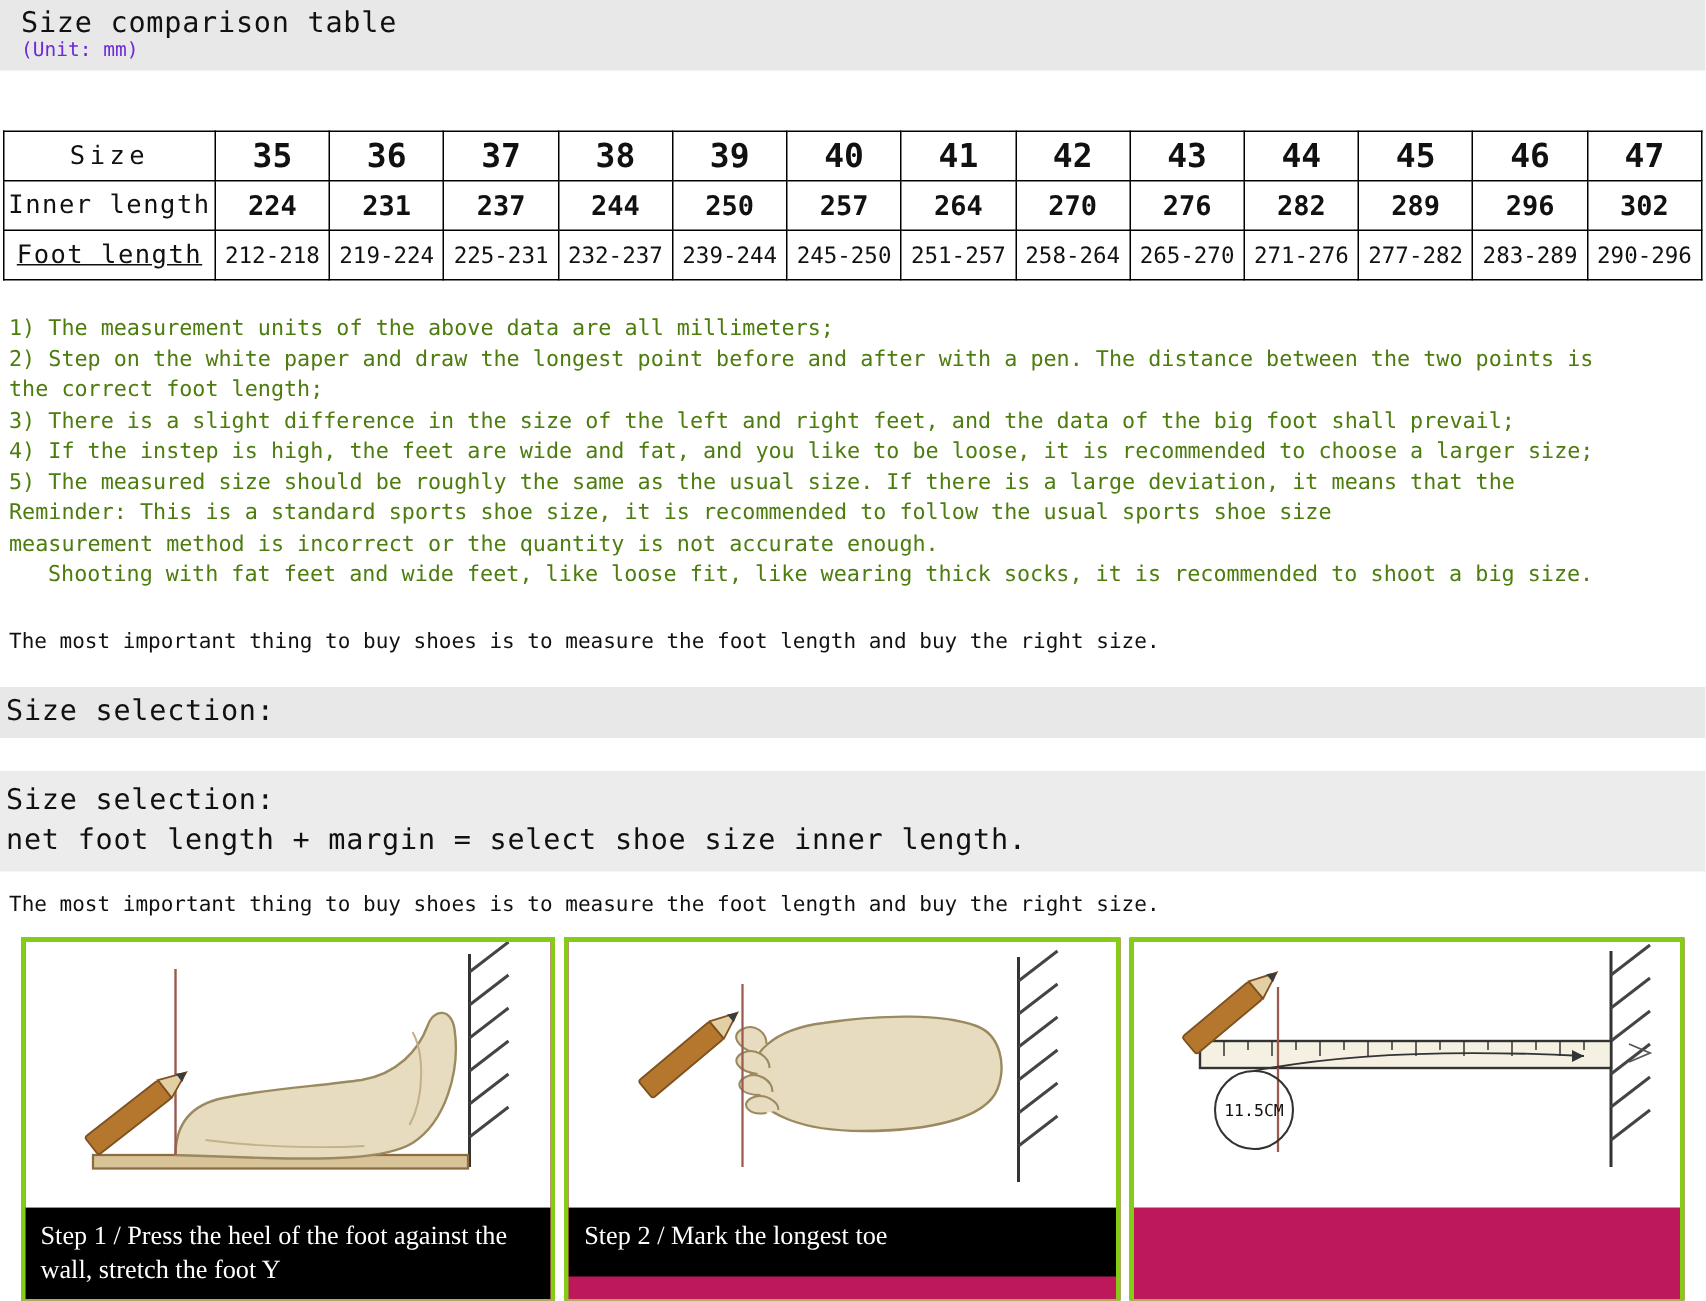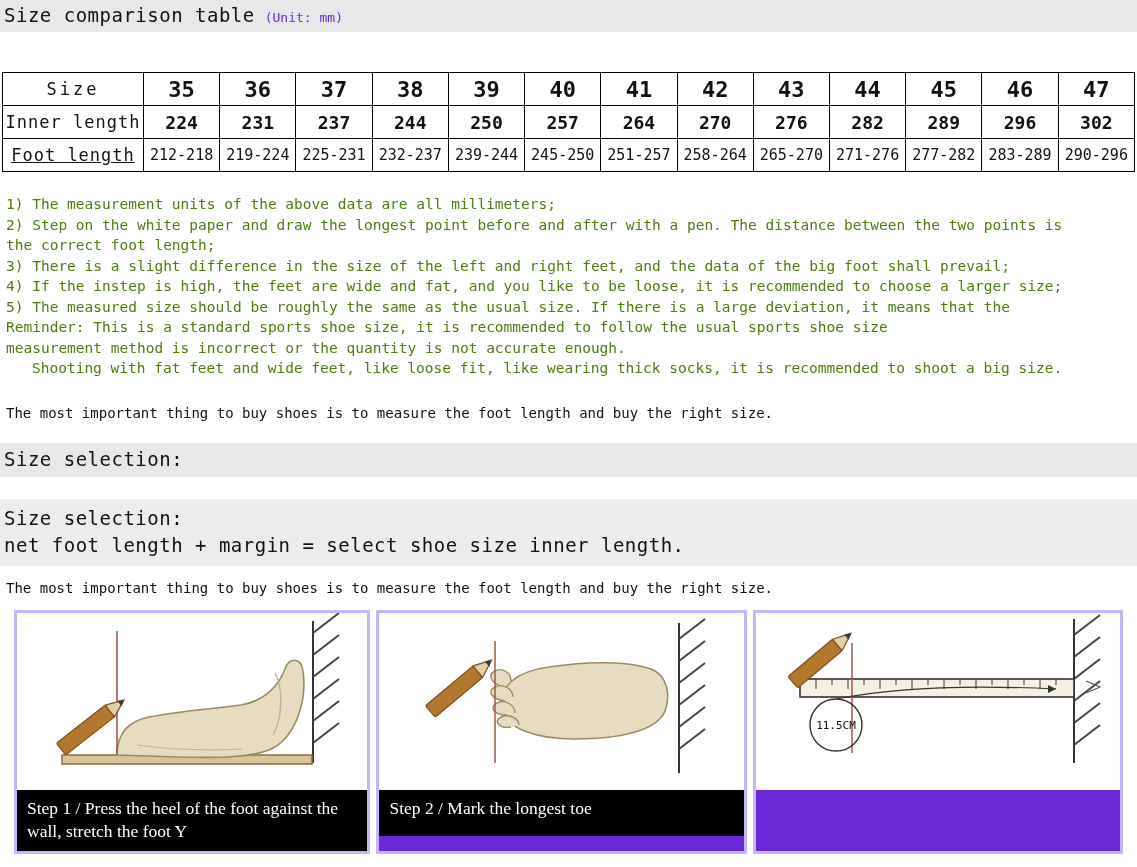--- a/index.html
+++ b/index.html
@@ -19,20 +19,21 @@
     width: 1137px;
     height: 867px;
   }
 
   
   .band {
     background: #e8e8e8;
     padding: 4px 4px 6px 4px;
     display: flex;
     align-items: baseline;
+    flex-direction: column;
   }
   .band-title {
     font-size: 19px;
     letter-spacing: 0.5px;
     color: #111;
   }
   .band-unit {
     font-size: 13px;
     margin-left: 10px;
     color: #6d28d9;
@@ -128,22 +129,22 @@
   }
 
   
   .steps {
     margin: 14px 0 0 0;
     padding: 0 14px;
     display: flex;
     gap: 6px;
   }
   .step {
-    border: 3px solid #c4b5fd;
-    background: #6d28d9;
+    border: 3px solid #84cc16;
+    background: #be185d;
     position: relative;
     overflow: hidden;
   }
   .step.s1 { width: 356px; }
   .step.s2 { width: 370px; }
   .step.s3 { width: 370px; }
   .step-img {
     height: 177px;
     position: relative;
     background: #ffffff;

